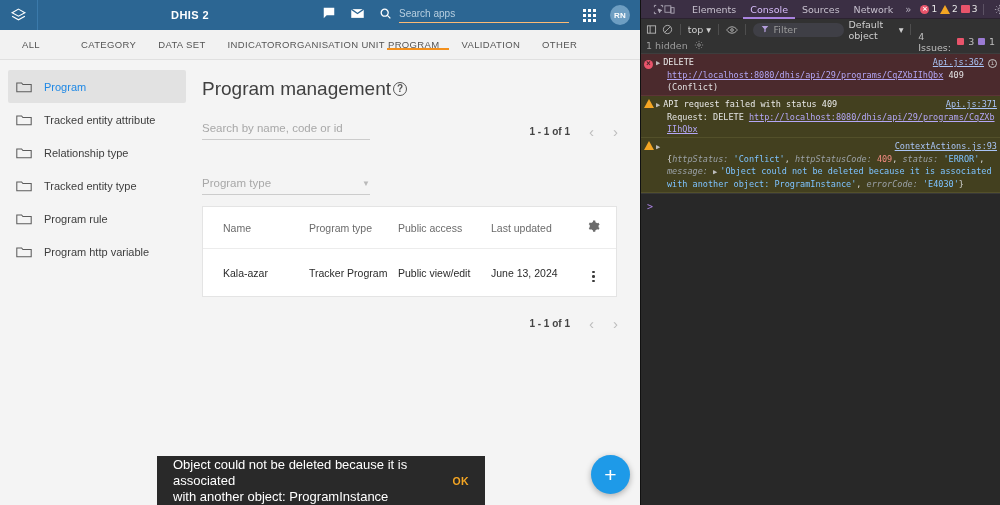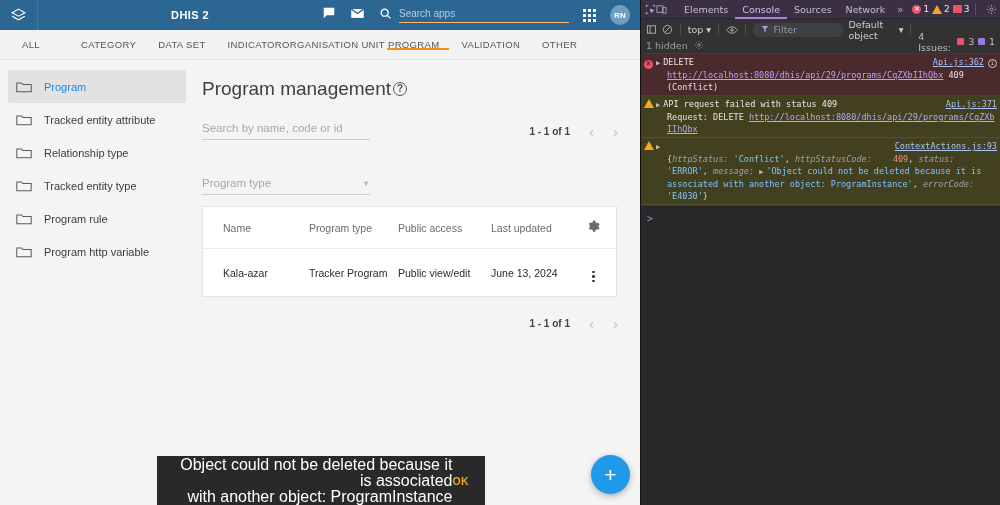--- a/index.html
+++ b/index.html
@@ -155,36 +155,36 @@
     font-size: 21px; font-weight: 300;
     box-shadow: 0 2px 6px rgba(0,0,0,.3);
   }
   .snackbar {
     position: absolute; left: 157px; bottom: 0;
     width: 328px; height: 49px;
     background: #292929; color: #fff;
     display: flex; align-items: center;
     padding: 0 16px;
   }
-  .snack-text { font-size: 16px; line-height: 16px; flex: 1; text-align: right; }
+  .snack-text { font-size: 13px; line-height: 16px; flex: 1; }
   .snack-ok { color: #f5a623; font-size: 10.5px; font-weight: bold; letter-spacing: .4px; }
 
   
   #devtools {
     width: 360px; height: 505px;
     background: #282828;
     color: #cfcfcf;
     font-family: "DejaVu Sans", sans-serif;
     display: flex; flex-direction: column;
     border-left: 1px solid #111;
   }
   .dt-top {
     height: 19px; background: #3b2f44;
     display: flex; align-items: center;
-    padding: 0 4px; gap: 0;
+    padding: 0 12px; gap: 0;
     border-bottom: 1px solid #2c2330;
     font-size: 9.5px;
   }
   .dt-icbtn {
     width: 18px; height: 17px; display: flex; align-items: center; justify-content: center;
     color: #b3aebb;
   }
   .dt-sep { width: 1px; height: 11px; background: #5c5264; margin: 0 5px; }
   .dt-tab {
     padding: 0 7px; height: 19px; display: flex; align-items: center;
@@ -262,21 +262,21 @@
   .c-url { color: #b3a6f5; text-decoration: underline; word-break: break-all; }
   .c-plain { color: #e3e3e3; }
   .c-indent { padding-left: 11px; }
   .c-badge-r {
     width: 9px; height: 9px; border-radius: 50%; border: 1px solid #c6c6c6;
     color: #c6c6c6; font-size: 6px; display: inline-flex;
     align-items: center; justify-content: center; margin-left: 4px;
   }
   .obj-k { color: #9aa0a6; font-style: italic; }
   .obj-s { color: #7ec3ff; }
-  .obj-n { color: #f28b82; margin-left: 16px; }
+  .obj-n { color: #f28b82; }
   .obj-p { color: #d6d6d6; }
   .dt-prompt {
     height: 26px; display: flex; align-items: center; padding: 0 6px;
     color: #a982e0; font-family: "DejaVu Sans Mono", monospace; font-size: 10px;
     border-top: 1px solid #383838;
   }
 </style>
 </head>
 <body>
 

